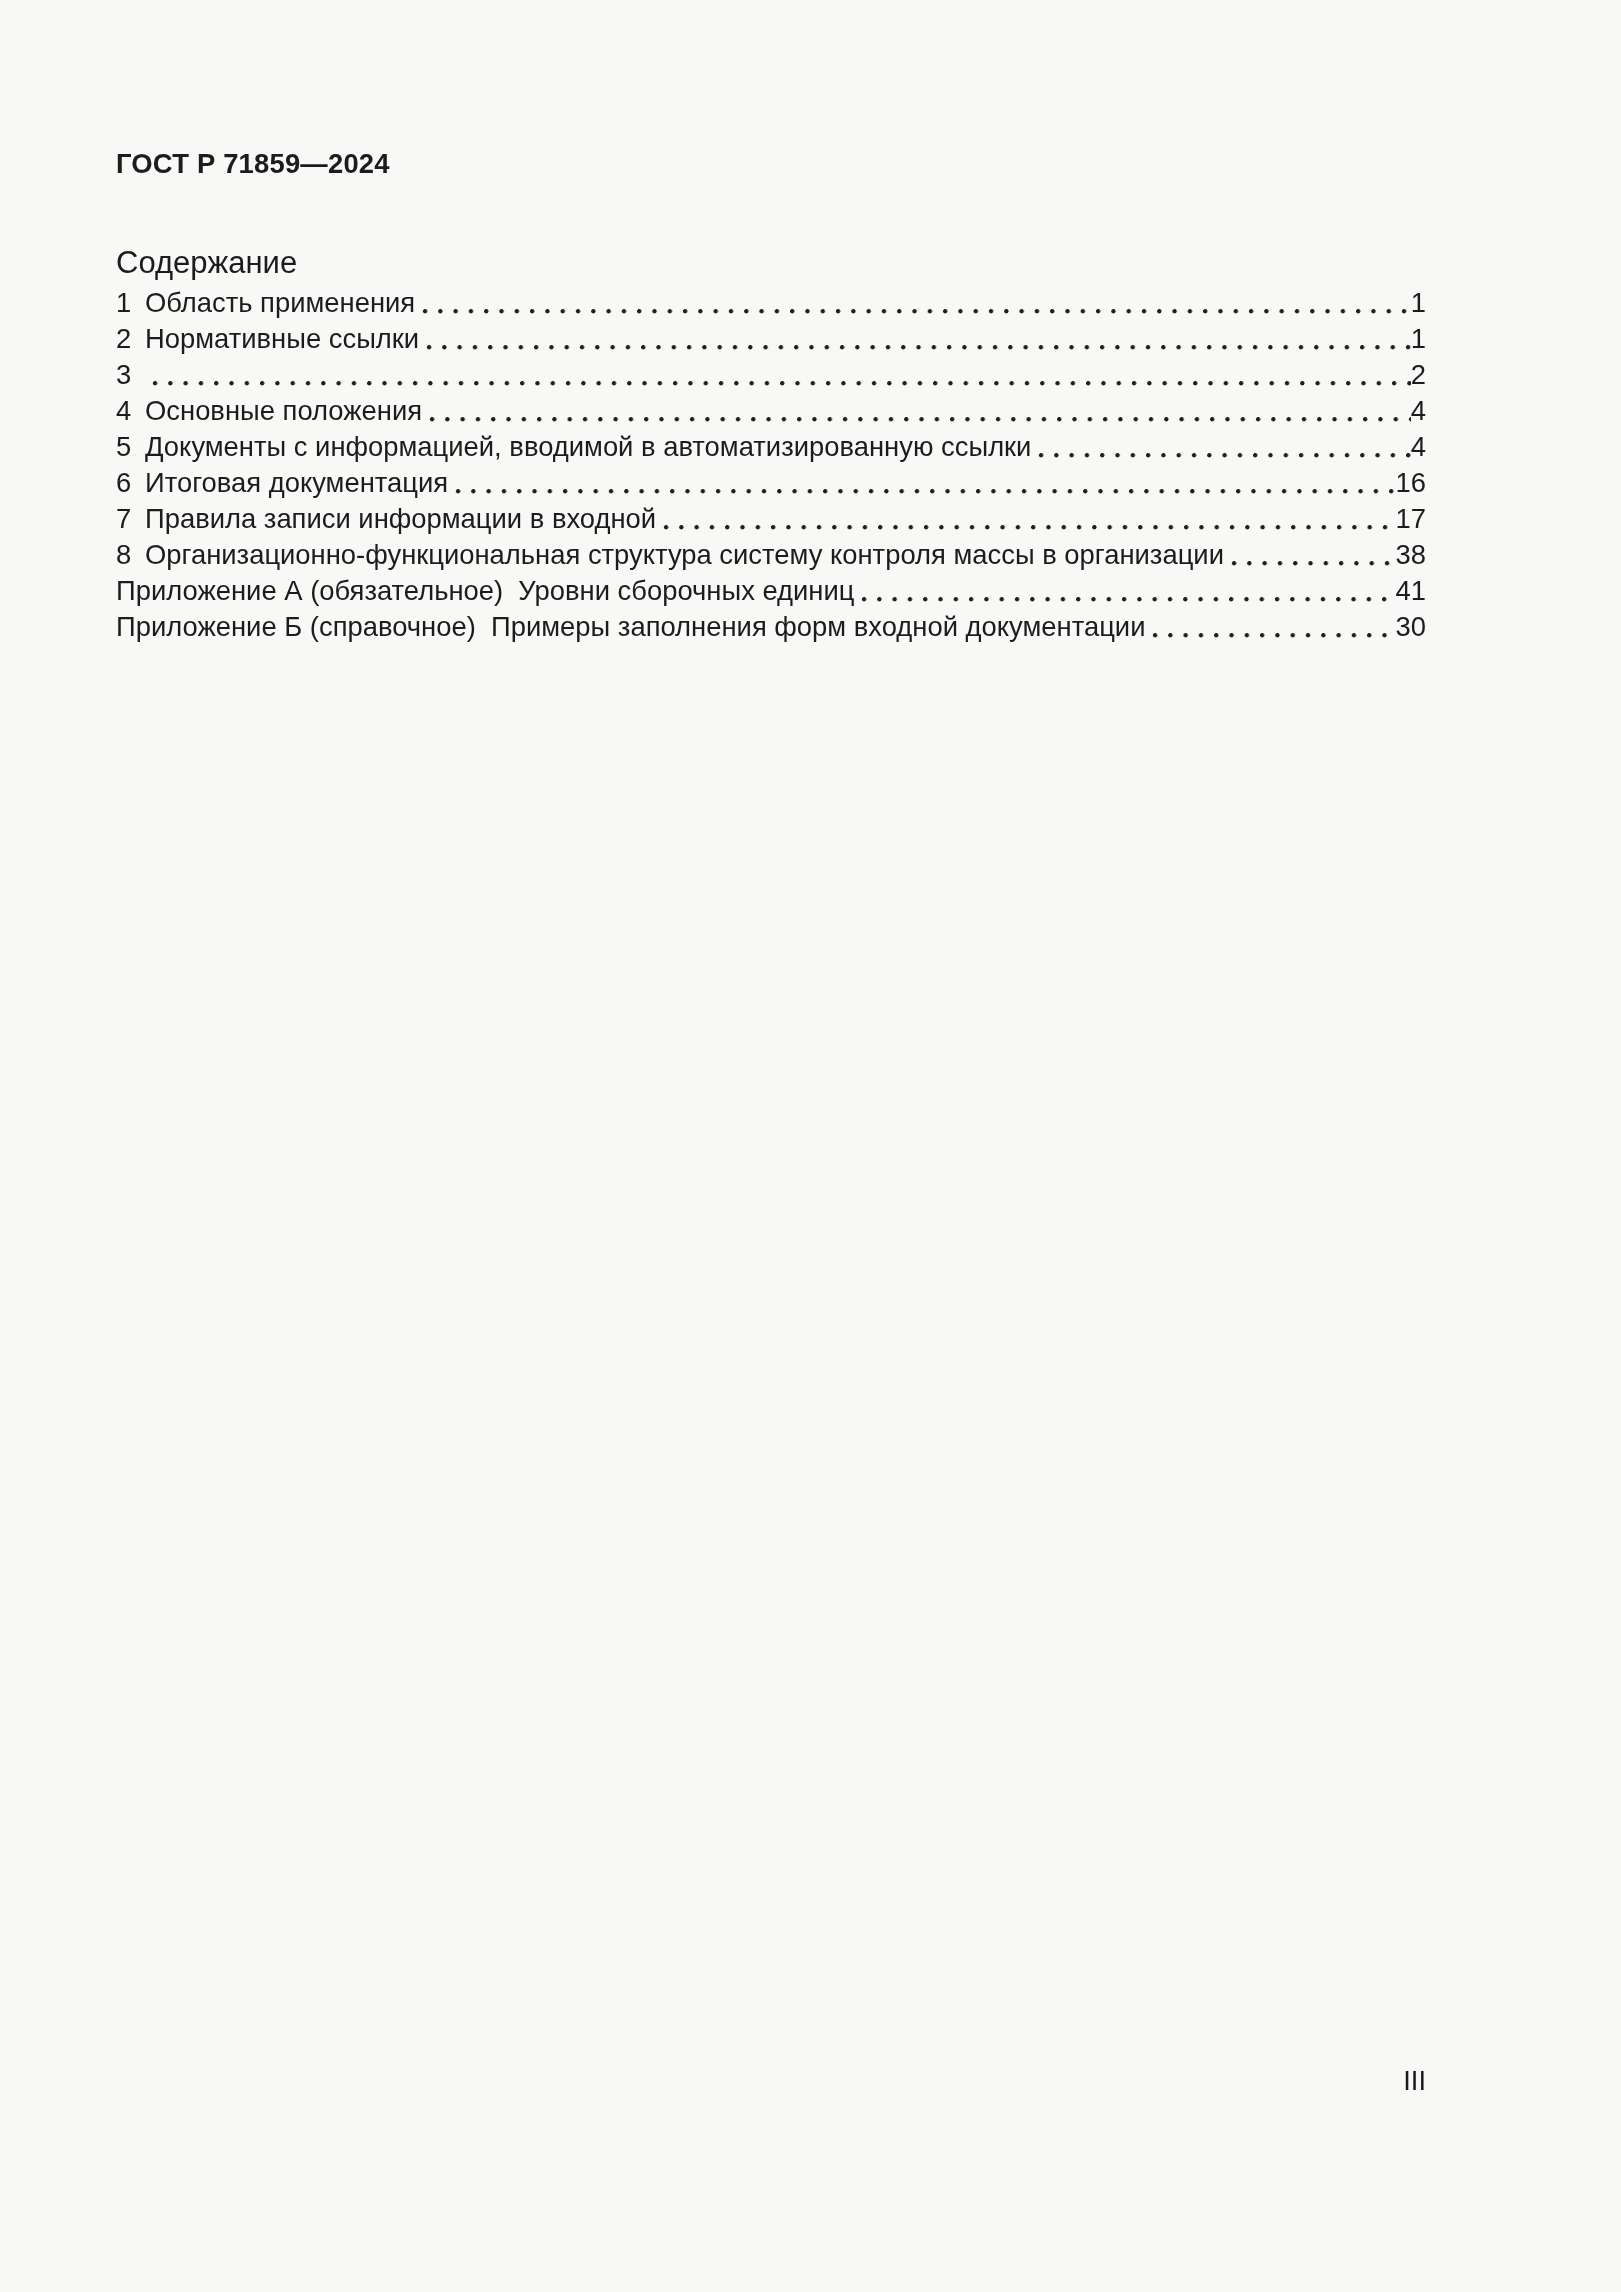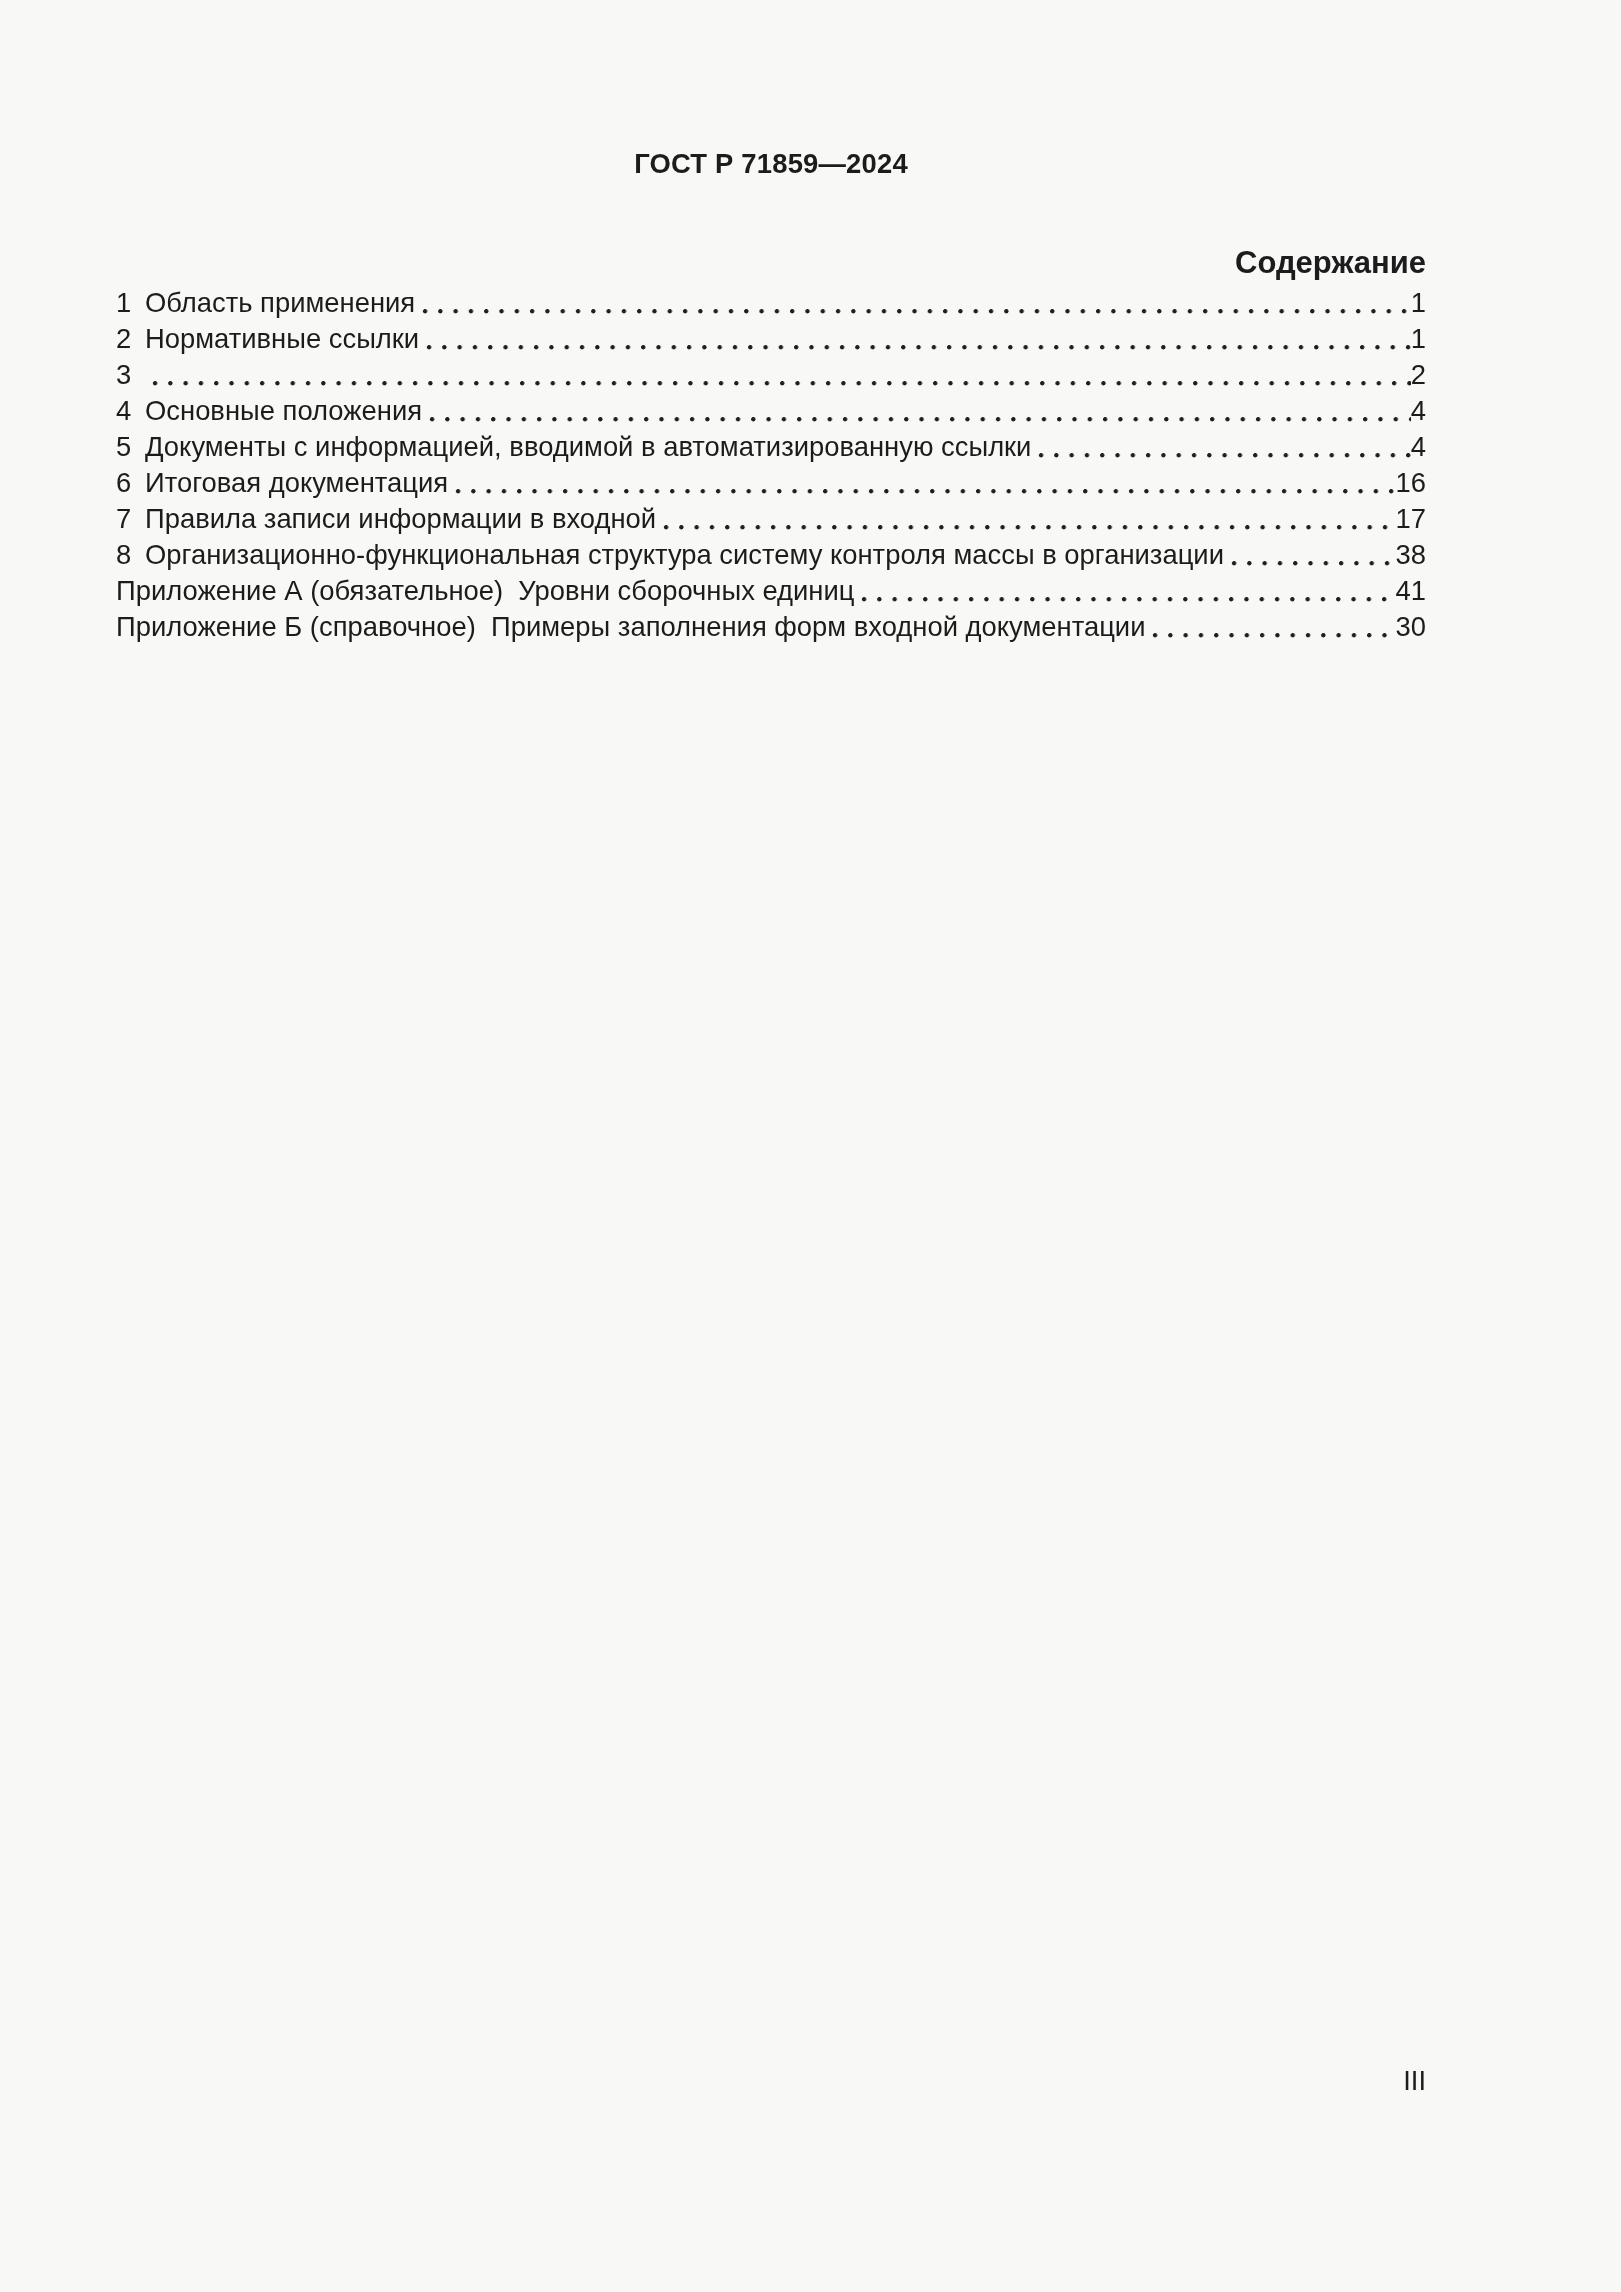--- a/index.html
+++ b/index.html
@@ -17,34 +17,34 @@
   }
   .page {
     position: absolute;
     inset: 0;
   }
   .doc-code {
     position: absolute;
     top: 147px;
     left: 116px;
     right: 195px;
-    text-align: center;
+    text-align: left;
     font-size: 27.4px;
     font-weight: bold;
     letter-spacing: 0.2px;
     line-height: 33px;
   }
   .page-title {
     position: absolute;
     top: 223px;
     left: 116px;
     right: 195px;
-    text-align: right;
+    text-align: left;
     font-size: 31px;
-    font-weight: bold;
+    font-weight: normal;
     line-height: 37px;
   }
   .toc {
     position: absolute;
     top: 285px;
     left: 116px;
     right: 195px; 
   }
   .toc-row {
     display: flex;

